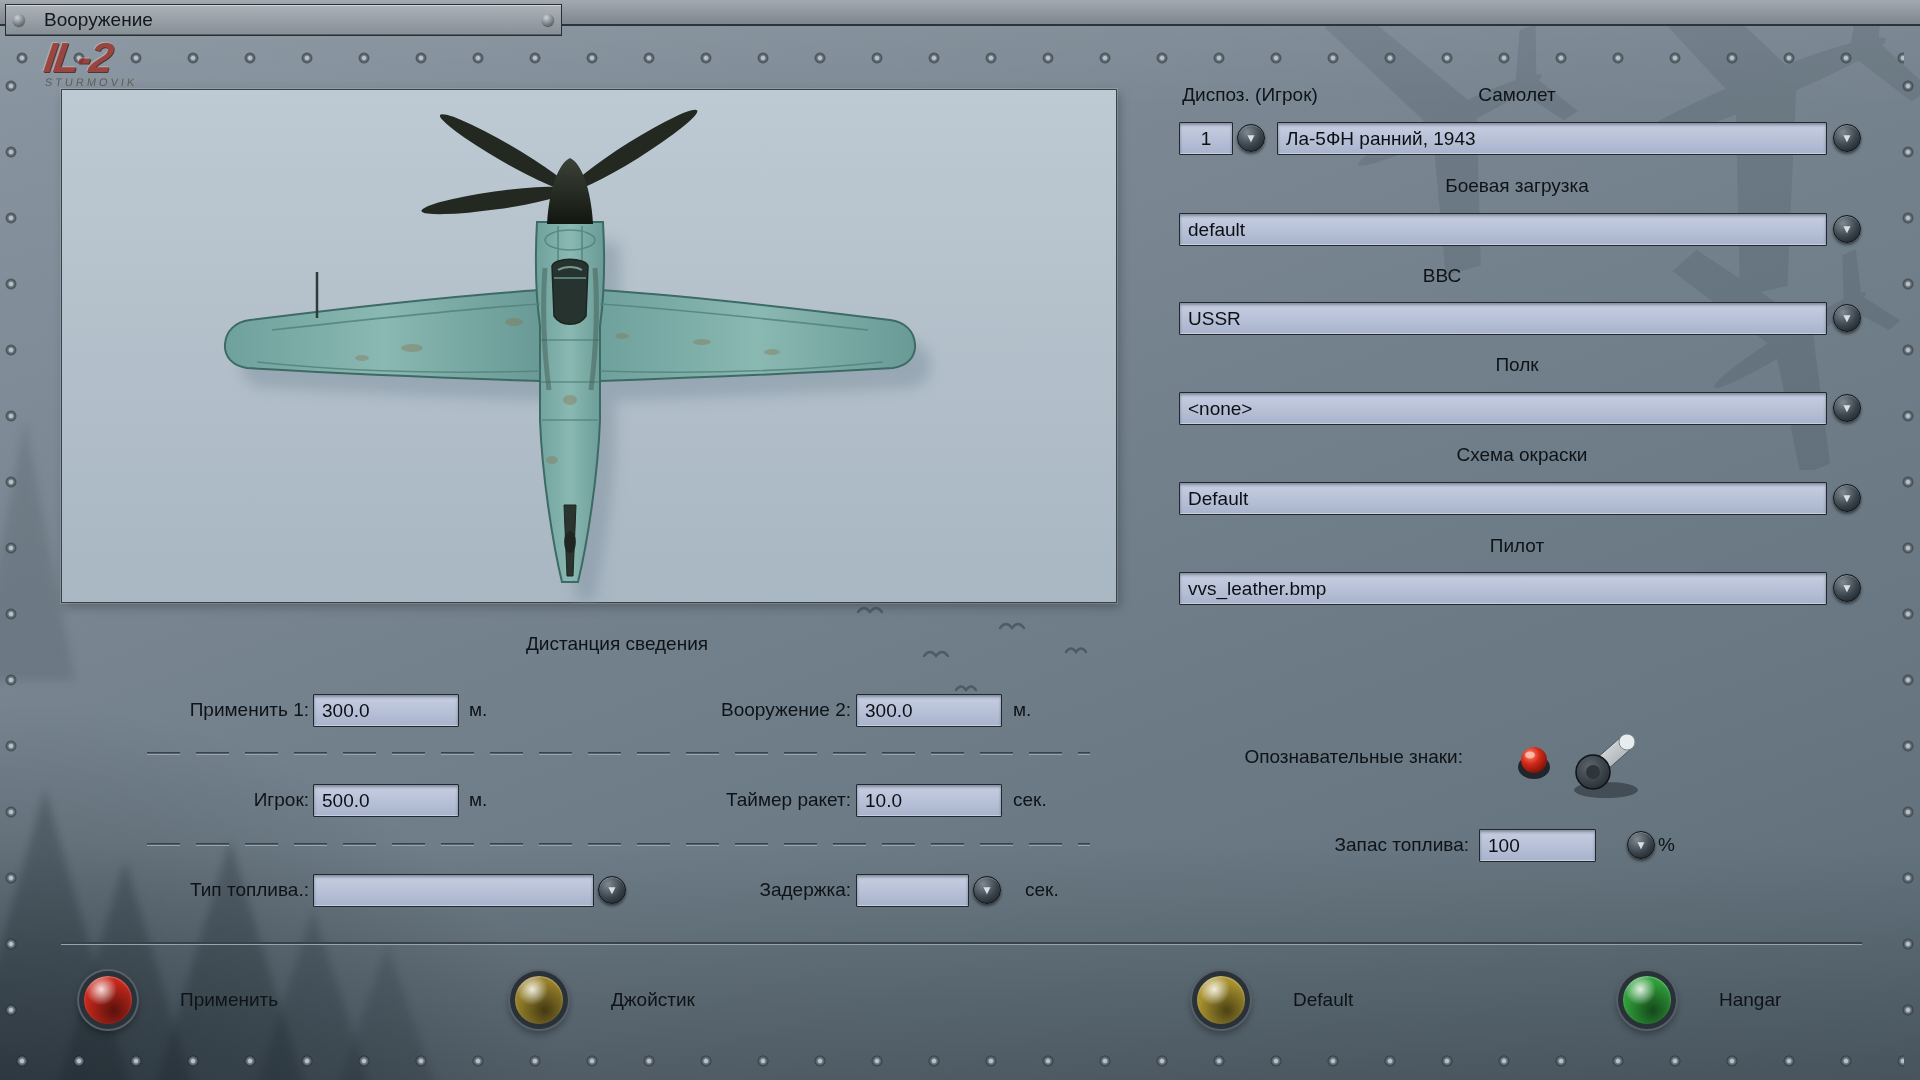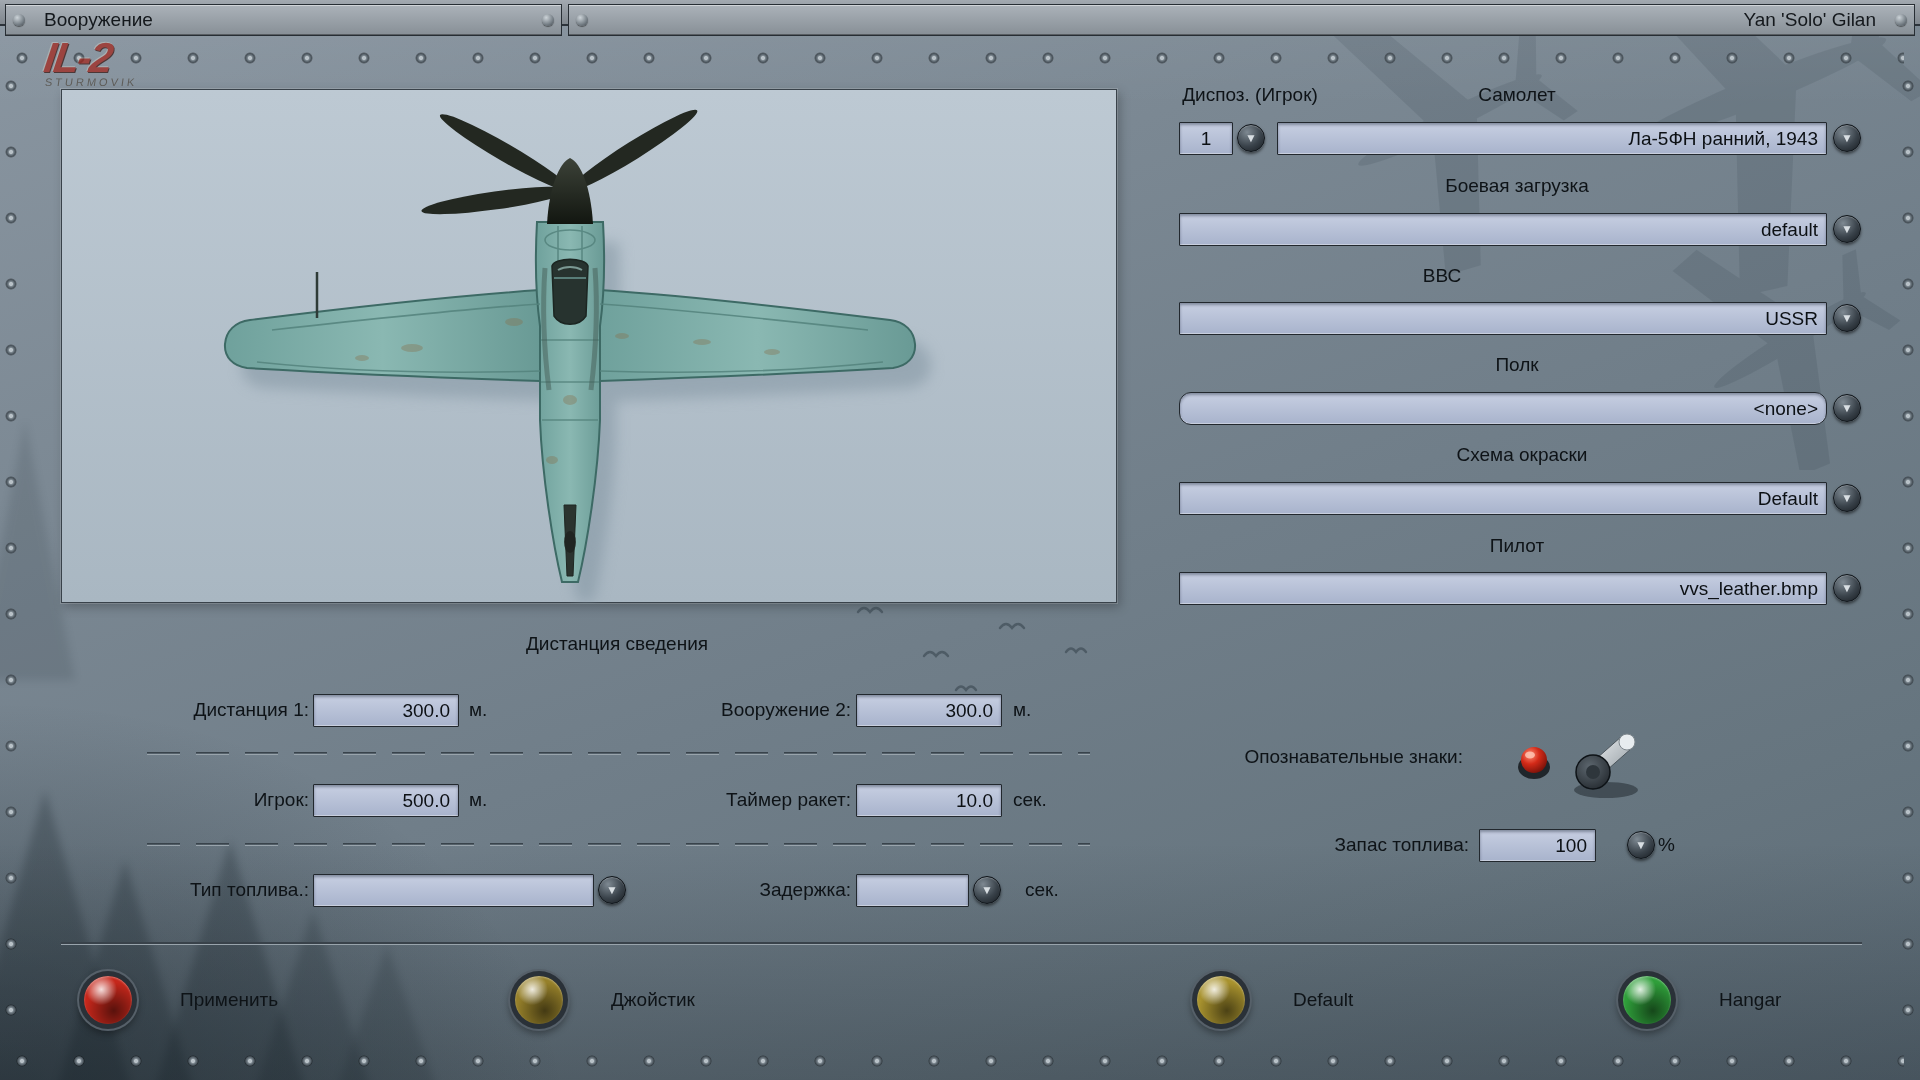--- a/index.html
+++ b/index.html
@@ -43,21 +43,21 @@
     background:linear-gradient(180deg,#bdc9d3,#a9b7c2);border:1px solid #39424a;
     box-shadow:0 0 0 1px rgba(255,255,255,.16), 3px 4px 10px rgba(0,0,0,.25);}
   
   .lbl{position:absolute;font-size:19px;line-height:22px;color:#0e1317;white-space:nowrap;}
   .lbl.c{transform:translateX(-50%);}
   .lbl.r{transform:translateX(-100%);}
   .field{position:absolute;height:33px;border:1px solid #22282e;border-radius:1px;
     background:linear-gradient(180deg,#c7cfe2,#a8b3cc);
     box-shadow:inset 0 2px 3px rgba(25,35,55,.4), inset 0 -1px 0 rgba(255,255,255,.4);
     color:#0c1014;font-size:19px;padding:0 8px;outline:none;
-    font-family:"Liberation Sans","DejaVu Sans",sans-serif;text-align:right;}
+    font-family:"Liberation Sans","DejaVu Sans",sans-serif;}
   .drop{position:absolute;width:28px;height:28px;border-radius:50%;border:1px solid #0f1419;cursor:pointer;
     background:radial-gradient(circle at 35% 28%, #7e8992, #3a434b 55%, #161b20);
     box-shadow:0 2px 3px rgba(0,0,0,.5), inset 0 1px 1px rgba(255,255,255,.25);
     color:#d8dee2;display:flex;align-items:center;justify-content:center;padding:0;}
   .drop::before{content:"▼";font-size:12px;line-height:1;}
   .dashline{position:absolute;height:3px;background-repeat:no-repeat;
     background-image:
       repeating-linear-gradient(90deg,#39434b 0 33px, transparent 33px 49px),
       repeating-linear-gradient(90deg,#99a4ac 0 33px, transparent 33px 49px);
     background-size:100% 1.5px,100% 1.5px;background-position:0 0,0 1.5px;}
@@ -98,25 +98,20 @@
   <div class="tree" style="left:255px;bottom:-10px;border-left-width:58px;border-right-width:58px;border-bottom-width:180px;opacity:.22;"></div>
   <div class="tree" style="left:335px;bottom:-15px;border-left-width:52px;border-right-width:52px;border-bottom-width:150px;opacity:.18;"></div>
   <div class="tree" style="left:-25px;top:420px;border-left-width:50px;border-right-width:50px;border-bottom-width:260px;opacity:.13;"></div>
 
   <div class="vignette"></div>
 
   <div class="titlebar">
     <div class="title-box leftbox">
       <span class="screw" style="left:7px"></span>
       <span>Вооружение</span>
-      <span class="screw" style="right:7px"></span>
-    </div>
-    <div class="title-box rightbox">
-      <span class="screw" style="left:7px"></span>
-      <span>Yan 'Solo' Gilan</span>
       <span class="screw" style="right:7px"></span>
     </div>
   </div>
 
   <div class="rivets h" style="left:16px;top:52px;width:1888px"></div>
   <div class="rivets h" style="left:16px;top:1055px;width:1888px"></div>
   <div class="rivets v" style="left:5px;top:80px;height:965px"></div>
   <div class="rivets v" style="left:1902px;top:80px;height:965px"></div>
 
   <div class="logo">
@@ -214,21 +209,21 @@
 
   <div class="lbl c" style="left:1517px;top:175px">Боевая загрузка</div>
   <input class="field" style="left: 1179px; top: 213px; width: 648px;" value="default">
   <button class="drop" style="left:1833px;top:215px"></button>
 
   <div class="lbl c" style="left:1442px;top:265px">ВВС</div>
   <input class="field" style="left: 1179px; top: 302px; width: 648px;" value="USSR">
   <button class="drop" style="left:1833px;top:304px"></button>
 
   <div class="lbl c" style="left:1517px;top:354px">Полк</div>
-  <input class="field" style="left: 1179px; top: 392px; width: 648px; border-radius: 12px;" value="&lt;none&gt;">
+  <input class="field" style="left: 1179px; top: 392px; width: 648px;" value="&lt;none&gt;">
   <button class="drop" style="left:1833px;top:394px"></button>
 
   <div class="lbl c" style="left:1522px;top:444px">Схема окраски</div>
   <input class="field" style="left: 1179px; top: 482px; width: 648px;" value="Default">
   <button class="drop" style="left:1833px;top:484px"></button>
 
   <div class="lbl c" style="left:1517px;top:535px">Пилот</div>
   <input class="field" style="left: 1179px; top: 572px; width: 648px;" value="vvs_leather.bmp">
   <button class="drop" style="left:1833px;top:574px"></button>
 
@@ -263,21 +258,21 @@
     </g>
   </svg>
 
   <div class="lbl r" style="left:1469px;top:834px">Запас топлива:</div>
   <input class="field" style="left: 1479px; top: 829px; width: 117px;" value="100">
   <button class="drop" style="left:1627px;top:831px"></button>
   <div class="lbl" style="left:1658px;top:834px">%</div>
 
   <div class="lbl c" style="left:617px;top:633px">Дистанция сведения</div>
 
-  <div class="lbl r" style="left:309px;top:699px">Дистанция 1:</div>
+  <div class="lbl r" style="left:309px;top:699px">Применить 1:</div>
   <input class="field" style="left: 313px; top: 694px; width: 146px;" value="300.0">
   <div class="lbl" style="left:469px;top:699px">м.</div>
   <div class="lbl r" style="left:851px;top:699px">Вооружение 2:</div>
   <input class="field" style="left: 856px; top: 694px; width: 146px;" value="300.0">
   <div class="lbl" style="left:1013px;top:699px">м.</div>
 
   <div class="dashline" style="left:147px;top:752px;width:943px"></div>
 
   <div class="lbl r" style="left:309px;top:789px">Игрок:</div>
   <input class="field" style="left: 313px; top: 784px; width: 146px;" value="500.0">

